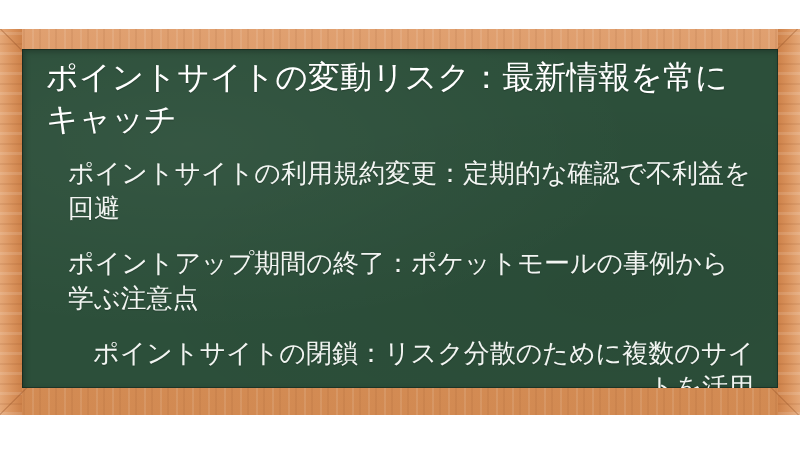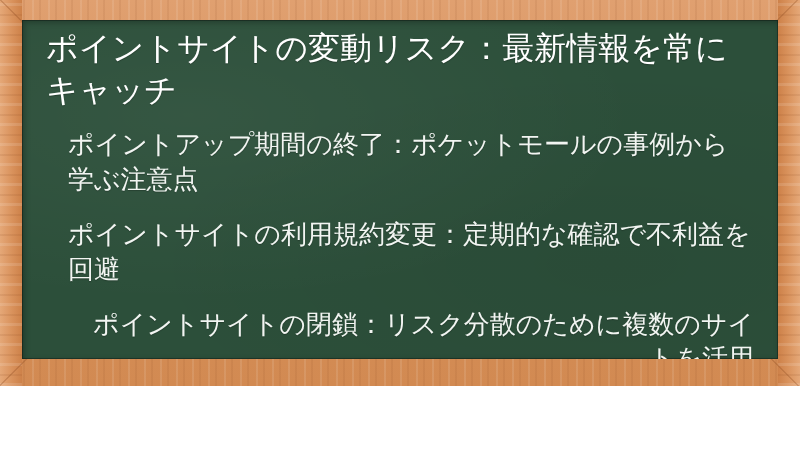--- a/index.html
+++ b/index.html
@@ -8,20 +8,21 @@
     padding: 0;
     background: #ffffff;
   }
 
   #stage {
     position: relative;
     width: 800px;
     height: 386px;
     overflow: hidden;
     font-family: "Liberation Sans", "DejaVu Sans", sans-serif;
+    margin-top: 29px;
   }
 
   
   .frame {
     position: absolute;
     inset: 0;
     background-color: #d9925c;
     background-image:
       repeating-linear-gradient(90deg,
         rgba(255,255,255,0.10) 0px,
@@ -161,22 +162,22 @@
   <div class="mitre tl"></div>
   <div class="mitre tr"></div>
   <div class="mitre bl"></div>
   <div class="mitre br"></div>
 
   <div class="board">
 
     <h1 class="board-title">ポイントサイトの変動リスク：最新情報を常にキャッチ</h1>
 
     <ul class="board-list">
+      <li class="board-list-item">ポイントサイトの利用規約変更：定期的な確認で不利益を回避</li>
       <li class="board-list-item">ポイントアップ期間の終了：ポケットモールの事例から学ぶ注意点</li>
-      <li class="board-list-item">ポイントサイトの利用規約変更：定期的な確認で不利益を回避</li>
       <li class="board-list-item">ポイントサイトの閉鎖：リスク分散のために複数のサイトを活用</li>
     </ul>
 
   </div>
 
   <div class="chalk"></div>
 
 </div>
 
 </body></html>

